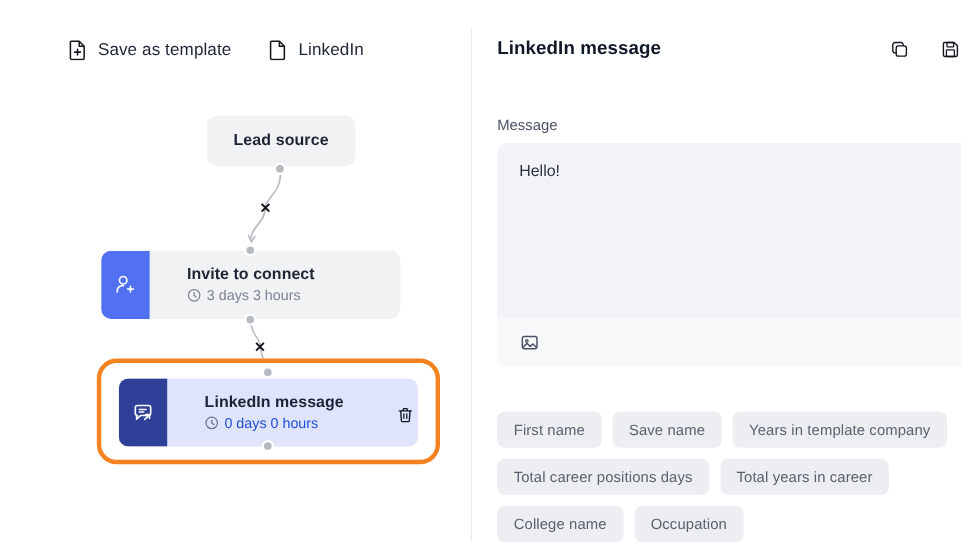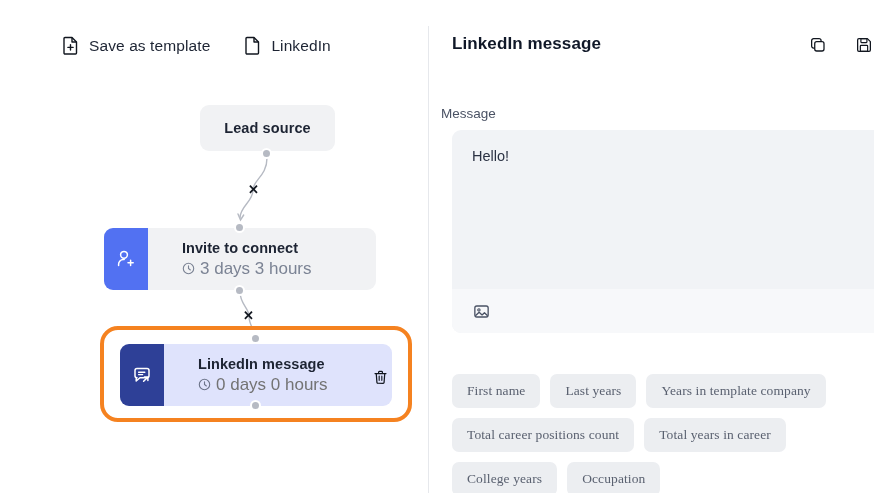--- a/index.html
+++ b/index.html
@@ -30,21 +30,21 @@
   }
   .tool-ico { width: 17px; height: 19px; display: block; }
 
   
   .v-divider {
     position: absolute; left: 428px; top: 26px; width: 1px; height: 467px;
     background: #e6e8ec;
   }
 
   
-  .canvas { position: absolute; left: 12px; top: 0; width: 428px; height: 493px; }
+  .canvas { position: absolute; left: 0; top: 0; width: 428px; height: 493px; }
   .edges { position: absolute; left: 0; top: 0; width: 428px; height: 493px; pointer-events: none; }
 
   .node { position: absolute; }
 
   
   .node-lead {
     left: 188px; top: 105px; width: 135px; height: 46px;
     background: #f1f2f4; border-radius: 9px;
     display: flex; align-items: center; justify-content: center;
   }
@@ -59,39 +59,39 @@
     width: 44px; flex: 0 0 44px;
     display: flex; align-items: center; justify-content: center;
   }
   .node-body {
     flex: 1; display: flex; flex-direction: column; justify-content: center;
     padding-left: 34px;
   }
   .node-body .title { font-size: 14.5px; font-weight: 700; color: #1d2433; letter-spacing: .05px; }
   .node-body .sub {
     display: flex; align-items: center; gap: 5px;
-    font-size: 17px; color: #7b8394; margin-top: 3px;
+    font-size: 13px; color: #7b8394; margin-top: 3px;
   }
   .node-body .sub svg { display: block; }
 
   .node-invite { left: 92px; top: 228px; width: 272px; height: 62px; background: #f1f2f4; }
   .node-invite .node-ico-tile { background: #5271f2; }
 
   
   .sel-wrap {
     position: absolute; left: 88px; top: 326px; width: 312px; height: 96px;
     border: 4px solid #f58220; border-radius: 18px; background: #ffffff;
   }
   .node-msg {
     position: absolute; left: 16px; top: 14px; width: 272px; height: 62px;
     background: #dfe3fc;
   }
   .node-msg .node-ico-tile { background: #2e4097; }
   .node-msg .node-body .title { color: #1d2433; }
-  .node-msg .node-body .sub { color: #737373; }
+  .node-msg .node-body .sub { color: #1d4ed8; }
 
   .trash-btn {
     position: absolute; right: 17px; top: 36px;
     width: 22px; height: 22px; display: flex; align-items: center; justify-content: center;
     cursor: pointer; background: none; border: none; padding: 0;
   }
 
   
   .handle {
     position: absolute; width: 11px; height: 11px; border-radius: 50%;
@@ -114,21 +114,21 @@
     display: flex; align-items: center;
   }
   .rp-title { font-size: 17px; font-weight: 700; color: #101828; letter-spacing: .1px; }
   .rp-actions { position: absolute; left: 355px; top: 0; display: flex; gap: 24px; align-items: center; }
   .icon-btn {
     width: 22px; height: 22px; display: flex; align-items: center; justify-content: center;
     cursor: pointer; background: none; border: none; padding: 0;
   }
 
   .field-label {
-    position: absolute; left: 12px; top: 106px;
+    position: absolute; left: 23px; top: 106px;
     font-size: 13.5px; color: #4a5264;
   }
   .editor {
     position: absolute; left: 23px; top: 130px; width: 432px; height: 203px;
     background: #f1f3f6; border-radius: 9px; overflow: hidden;
     display: flex; flex-direction: column;
   }
   .editor-body {
     flex: 1; padding: 16px 20px;
     font-size: 14.5px; color: #2b3243; line-height: 1.4;
@@ -139,21 +139,21 @@
   }
 
   .chips {
     position: absolute; left: 23px; top: 374px; width: 436px;
     display: flex; flex-wrap: wrap; gap: 10px 10px;
   }
   .chip {
     background: #eceef1; color: #5a6170;
     border-radius: 7px; padding: 9px 15px;
     font-size: 13.5px; letter-spacing: .1px; white-space: nowrap;
-    cursor: pointer; border: none; font-family: Liberation Serif, serif;
+    cursor: pointer; border: none; font-family: Liberation Sans, sans-serif;
   }
 </style>
 </head>
 <body>
 
 <div class="app">
 
   <div class="left-pane">
 
     <div class="toolbar">
@@ -287,22 +287,22 @@
             <rect x="3" y="4.2" width="14" height="11.6" rx="2" stroke="#4a5264" stroke-width="1.4"></rect>
             <circle cx="7.3" cy="8.3" r="1.2" stroke="#4a5264" stroke-width="1.2"></circle>
             <path d="M3.6 14.4l3.9-3.7 3.1 2.9 2.5-2.3 3.3 3.1" stroke="#4a5264" stroke-width="1.4" stroke-linejoin="round"></path>
           </svg>
         </button>
       </div>
     </div>
 
     <div class="chips">
       <button class="chip">First name</button>
-      <button class="chip">Last years</button>
+      <button class="chip">Save name</button>
       <button class="chip">Years in template company</button>
-      <button class="chip">Total career positions count</button>
+      <button class="chip">Total career positions days</button>
       <button class="chip">Total years in career</button>
-      <button class="chip">College years</button>
+      <button class="chip">College name</button>
       <button class="chip">Occupation</button>
     </div>
 
   </div>
 </div>
 
 </body></html>

